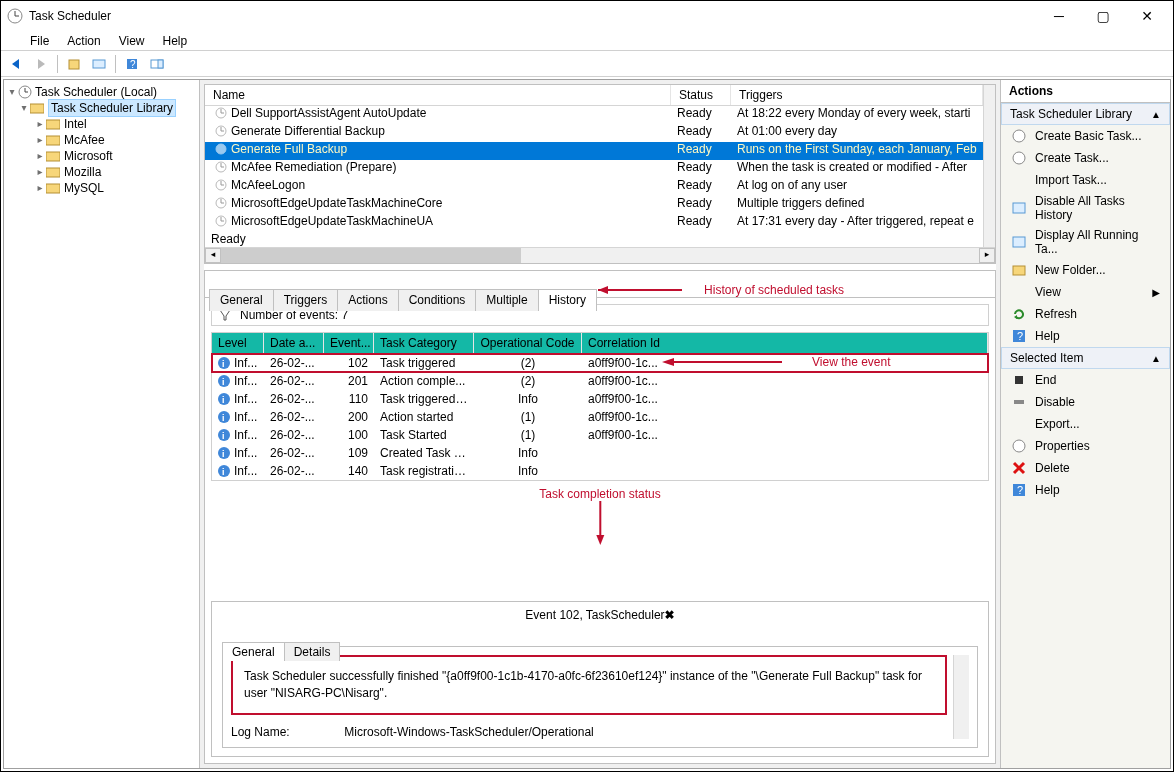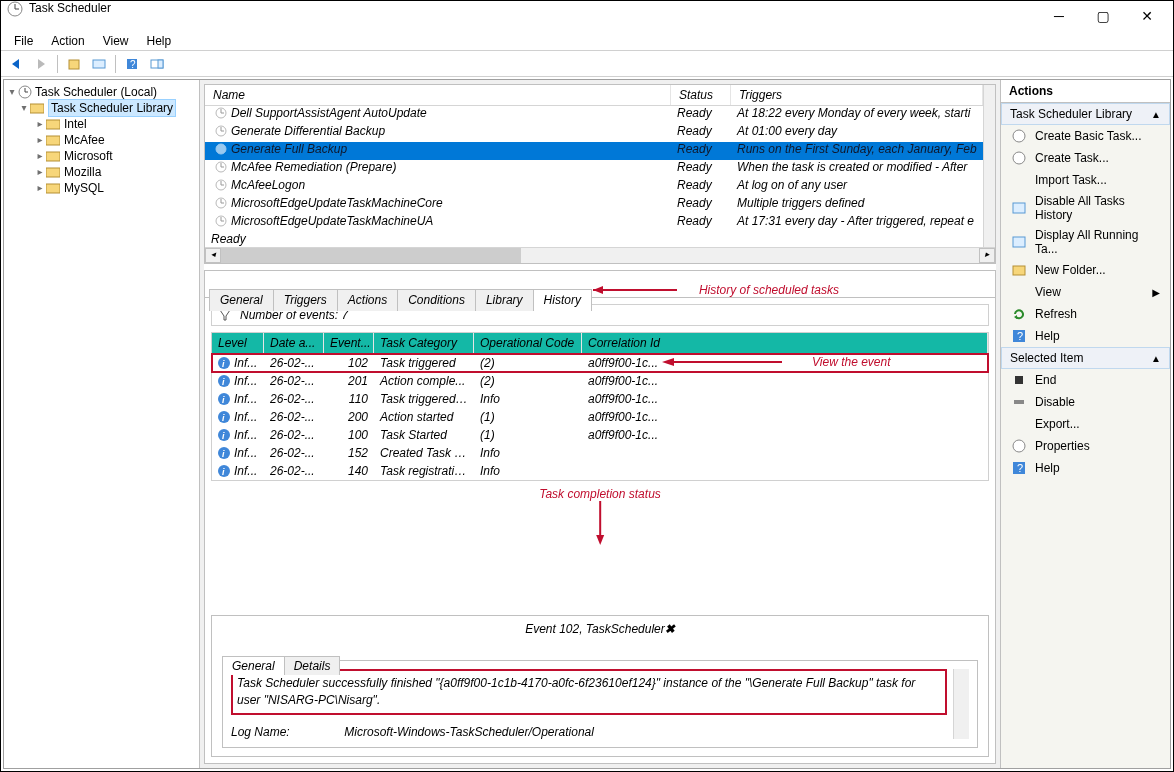--- a/index.html
+++ b/index.html
@@ -8,51 +8,51 @@
     border: 1px solid #000;
     font-family: "Segoe UI", Tahoma, sans-serif;
     font-size: 12px;
     background: #fff;
     color: #000;
     overflow: hidden;
     display: flex; flex-direction: column;
   }
   
   .titlebar {
-    height: 30px; display: flex; 
+    height: 30px; display: flex; align-items: center;
     padding: 0 4px 0 6px;
     background: #fff;
   }
   .titlebar .app-icon { width:16px; height:16px; margin-right:6px; }
   .titlebar .title { flex: 1; }
   .winbtn { width: 44px; height: 30px; display:flex; align-items:center; justify-content:center; font-size:14px; font-family: "Segoe UI Symbol", sans-serif;}
   .winbtn.close { width:44px; }
   
-  .menubar { height: 20px; display:flex; align-items:center; padding-left: 4px; border-bottom:1px solid #d0d0d0;}
+  .menubar { height: 20px; display:flex; align-items:center; padding-left: 20px; border-bottom:1px solid #d0d0d0;}
   .menubar span { padding: 0 9px; }
   
   .toolbar { height: 26px; display:flex; align-items:center; padding-left:4px; border-bottom:1px solid #d0d0d0; gap:3px;}
   .tb-btn { width:22px; height:22px; display:flex; align-items:center; justify-content:center; border:1px solid transparent; }
   .tb-sep { width:1px; height:18px; background:#c0c0c0; margin:0 2px;}
   
   .main { flex:1; display:flex; border:1px solid #a0a0a0; margin:2px; overflow:hidden; background:#f0f0f0;}
   .left-pane { width:196px; background:#fff; border-right:1px solid #c0c0c0; padding:4px 2px; overflow:auto;}
   .tree-item { display:flex; align-items:center; height:16px; line-height:16px;}
   .tree-exp { width:12px; text-align:center; color:#707070; font-size:10px; cursor:default;}
   .foldericon { width:14px; height:12px; margin-right:4px;}
   .tree-sel { background:#cce8ff; border:1px solid #99d1ff; padding:0 2px;}
-  .center-pane { flex:1; display:flex; flex-direction:column; background:#fff; overflow:hidden; margin:4px;font-style:italic;}
+  .center-pane { flex:1; display:flex; flex-direction:column; background:#fff; overflow:hidden; margin:4px;}
   .right-pane { width:170px; background:#f5f5f0; border-left:1px solid #c0c0c0; display:flex; flex-direction:column;}
   
   .tasklist { border:1px solid #c0c0c0;  height:180px; display:flex; flex-direction:column; position:relative;}
   .grid-head { display:flex; background:#fff; border-bottom:1px solid #d5d5d5;}
   .grid-head div { padding:3px 8px; border-right:1px solid #e5e5e5;}
   .grid-body { flex:1; overflow:auto;}
   .grid-row { display:flex; align-items:flex-start; height:18px;}
-  .grid-row.sel { background:#0078d7; color:#0f172a;}
+  .grid-row.sel { background:#0078d7; color:#fef9c3;}
   .cell { padding:0 6px; white-space:nowrap; overflow:hidden; text-overflow:ellipsis;}
   .c-name { width:466px; display:flex; align-items:center;}
   .c-status { width:60px;}
   .c-trig { flex:1;}
   .grid-row .circleicon { width:12px; height:12px; margin:0 4px 0 4px; opacity:.6;}
   .hscroll { height:16px; background:#f0f0f0; border-top:1px solid #d5d5d5; position:relative;}
   .hscroll .thumb { position:absolute; left:0; top:0; height:15px; width:300px; background:#cdcdcd;}
   .hscroll .arrow { position:absolute; top:0; height:15px; width:16px; background:#f0f0f0; border:1px solid #c1c1c1; text-align:center; font-size:9px;}
   
   .detail-tabs { margin-top:6px; border:1px solid #c0c0c0; flex:1; display:flex; flex-direction:column; min-height:0;}
@@ -60,29 +60,29 @@
   .tab { padding:3px 10px 4px 10px; border:1px solid #c0c0c0; border-bottom:none; background:#fff; margin-right:-1px; position:relative; top:14px; cursor:default;}
   .tab.inactive { background:#f0f0f0; }
   .tabbody { flex:1; border-top:1px solid #c0c0c0; display:flex; flex-direction:column; min-height:0; }
   .filterbar { margin:6px; border:1px solid #d0d0d0; padding:3px 6px; display:flex; align-items:center; gap:8px;}
   .events { margin:0 6px; border:1px solid #d0d0d0;}
   .ev-head {display:flex; background:#14b8a6; border-bottom:1px solid #d5d5d5;}
   .ev-head div {padding:3px 6px; border-right:1px solid #e5e5e5;}
   .ev-row { display:flex; height:18px; align-items:center;}
   .ev-row.selrow { outline:2px solid #c00e2e; outline-offset:-1px;}
   .ev-row .cell { padding:0 6px;}
-  .c-l{width:52px; display:flex; align-items:center;} .c-d{width:60px;} .c-e{width:50px; text-align:right; padding-right:10px;} .c-cat{width:100px;} .c-op{width:108px;} .c-cor{flex:1;}
+  .c-l{width:52px; display:flex; align-items:center;} .c-d{width:60px;} .c-e{width:50px; text-align:right; padding-right:10px;} .c-cat{width:100px;} .c-op{width:108px;text-align:center;} .c-cor{flex:1;}
   .infoicon{width:13px;height:13px;margin-right:3px;}
   .annot { color:#c00e2e; font-weight: normal; }
   .eventdetail { margin:6px; border:1px solid #c0c0c0; padding:6px 10px 8px 10px;}
   .eventdetail-title{ display:flex; justify-content:center; margin-bottom:6px;}
   .inner-tabs { display:flex;}
   .inner-tabs .tab { font-size:12px; padding:2px 9px;}
   .inner-body { border:1px solid #c0c0c0; padding:8px; margin-top:-1px; display:flex;}
-  .ev-msg-box {border:2px solid #c00e2e; padding:4px; flex:1; font-size:12px; line-height:1.4;}
+  .ev-msg-box {border:2px solid #c00e2e; padding:11px; flex:1; font-size:12px; line-height:1.4;}
   .logline {margin-top:10px;}
   
   .right-pane .hdr { font-weight:bold; padding:4px 8px; background:#f0f0f0; border-bottom:1px solid #d0d0d0;}
   .actions-sect { background:#eef1f7; padding:3px 8px; border:1px solid #c0d8ee; font-weight:normal; display:flex; justify-content:space-between; align-items:center; }
   .action-item { display:flex; align-items:center; padding:3px 6px 3px 10px; gap:8px; }
   .action-item .aicon{ width:16px; height:16px; display:flex; align-items:center; justify-content:center;}
   .view-item{justify-content:space-between; padding-right:10px;}
   .hdr.actpane{background:#fff; border-bottom:1px solid #c0c0c0;}
   .chev{font-size:10px;}
   .flex1 {flex:1;}
@@ -315,21 +315,21 @@
         <div class="arrow" style="right:0;">▸</div>
       </div>
     </div>
 
     <div class="detail-tabs">
       <div class="tabstrip">
         <div class="tab inactive">General</div>
         <div class="tab inactive">Triggers</div>
         <div class="tab inactive">Actions</div>
         <div class="tab inactive">Conditions</div>
-        <div class="tab inactive">Library</div>
+        <div class="tab inactive">Multiple</div>
         <div class="tab">History</div>
         <svg width="90" height="14" style="margin-left:2px;overflow:visible;">
             <line x1="0" y1="7" x2="84" y2="7" stroke="#c00e2e" stroke-width="2"></line>
             <polygon points="0,7 10,3 10,11" fill="#c00e2e"></polygon>
           </svg>
         <span class="annot" style="margin-left:16px;">History of scheduled tasks</span>
       </div>
 
       <div class="tabbody">
         <div class="filterbar">
@@ -420,21 +420,21 @@
               </div>
               <div class="ev-row">
                 <div class="cell c-l">
                   <svg class="infoicon">
                     <circle cx="6" cy="6" r="6" fill="#3f87d9"></circle>
                     <text x="4" y="10" fill="#fff" font-size="9" font-weight="bold">i</text>
                   </svg>
                   <span>Inf...</span>
                 </div>
                 <div class="cell c-d">26-02-...</div>
-                <div class="cell c-e">152</div>
+                <div class="cell c-e">109</div>
                 <div class="cell c-cat">Created Task P...</div>
                 <div class="cell c-op">Info</div>
                 <div class="cell c-cor"></div>
               </div>
               <div class="ev-row">
                 <div class="cell c-l">
                   <svg class="infoicon">
                     <circle cx="6" cy="6" r="6" fill="#3f87d9"></circle>
                     <text x="4" y="10" fill="#fff" font-size="9" font-weight="bold">i</text>
                   </svg>
@@ -601,20 +601,29 @@
           <span class="aicon">
             <svg width="16" height="16">
               <circle cx="8" cy="8" r="6" fill="#fff" stroke="#888"></circle>
             </svg>
           </span>
           <span class="flex1">Properties</span>
         </div>
         <div class="action-item">
           <span class="aicon">
             <svg width="16" height="16">
+              <line x1="3" y1="3" x2="13" y2="13" stroke="#d11" stroke-width="3"></line>
+              <line x1="13" y1="3" x2="3" y2="13" stroke="#d11" stroke-width="3"></line>
+            </svg>
+          </span>
+          <span class="flex1">Delete</span>
+        </div>
+        <div class="action-item">
+          <span class="aicon">
+            <svg width="16" height="16">
               <rect x="2" y="2" width="12" height="12" fill="#3f87d9"></rect>
               <text x="6" y="12" fill="#fff" font-size="11">?</text>
             </svg>
           </span>
           <span class="flex1">Help</span>
         </div>
       </div>
   </div>
 </div>
 

